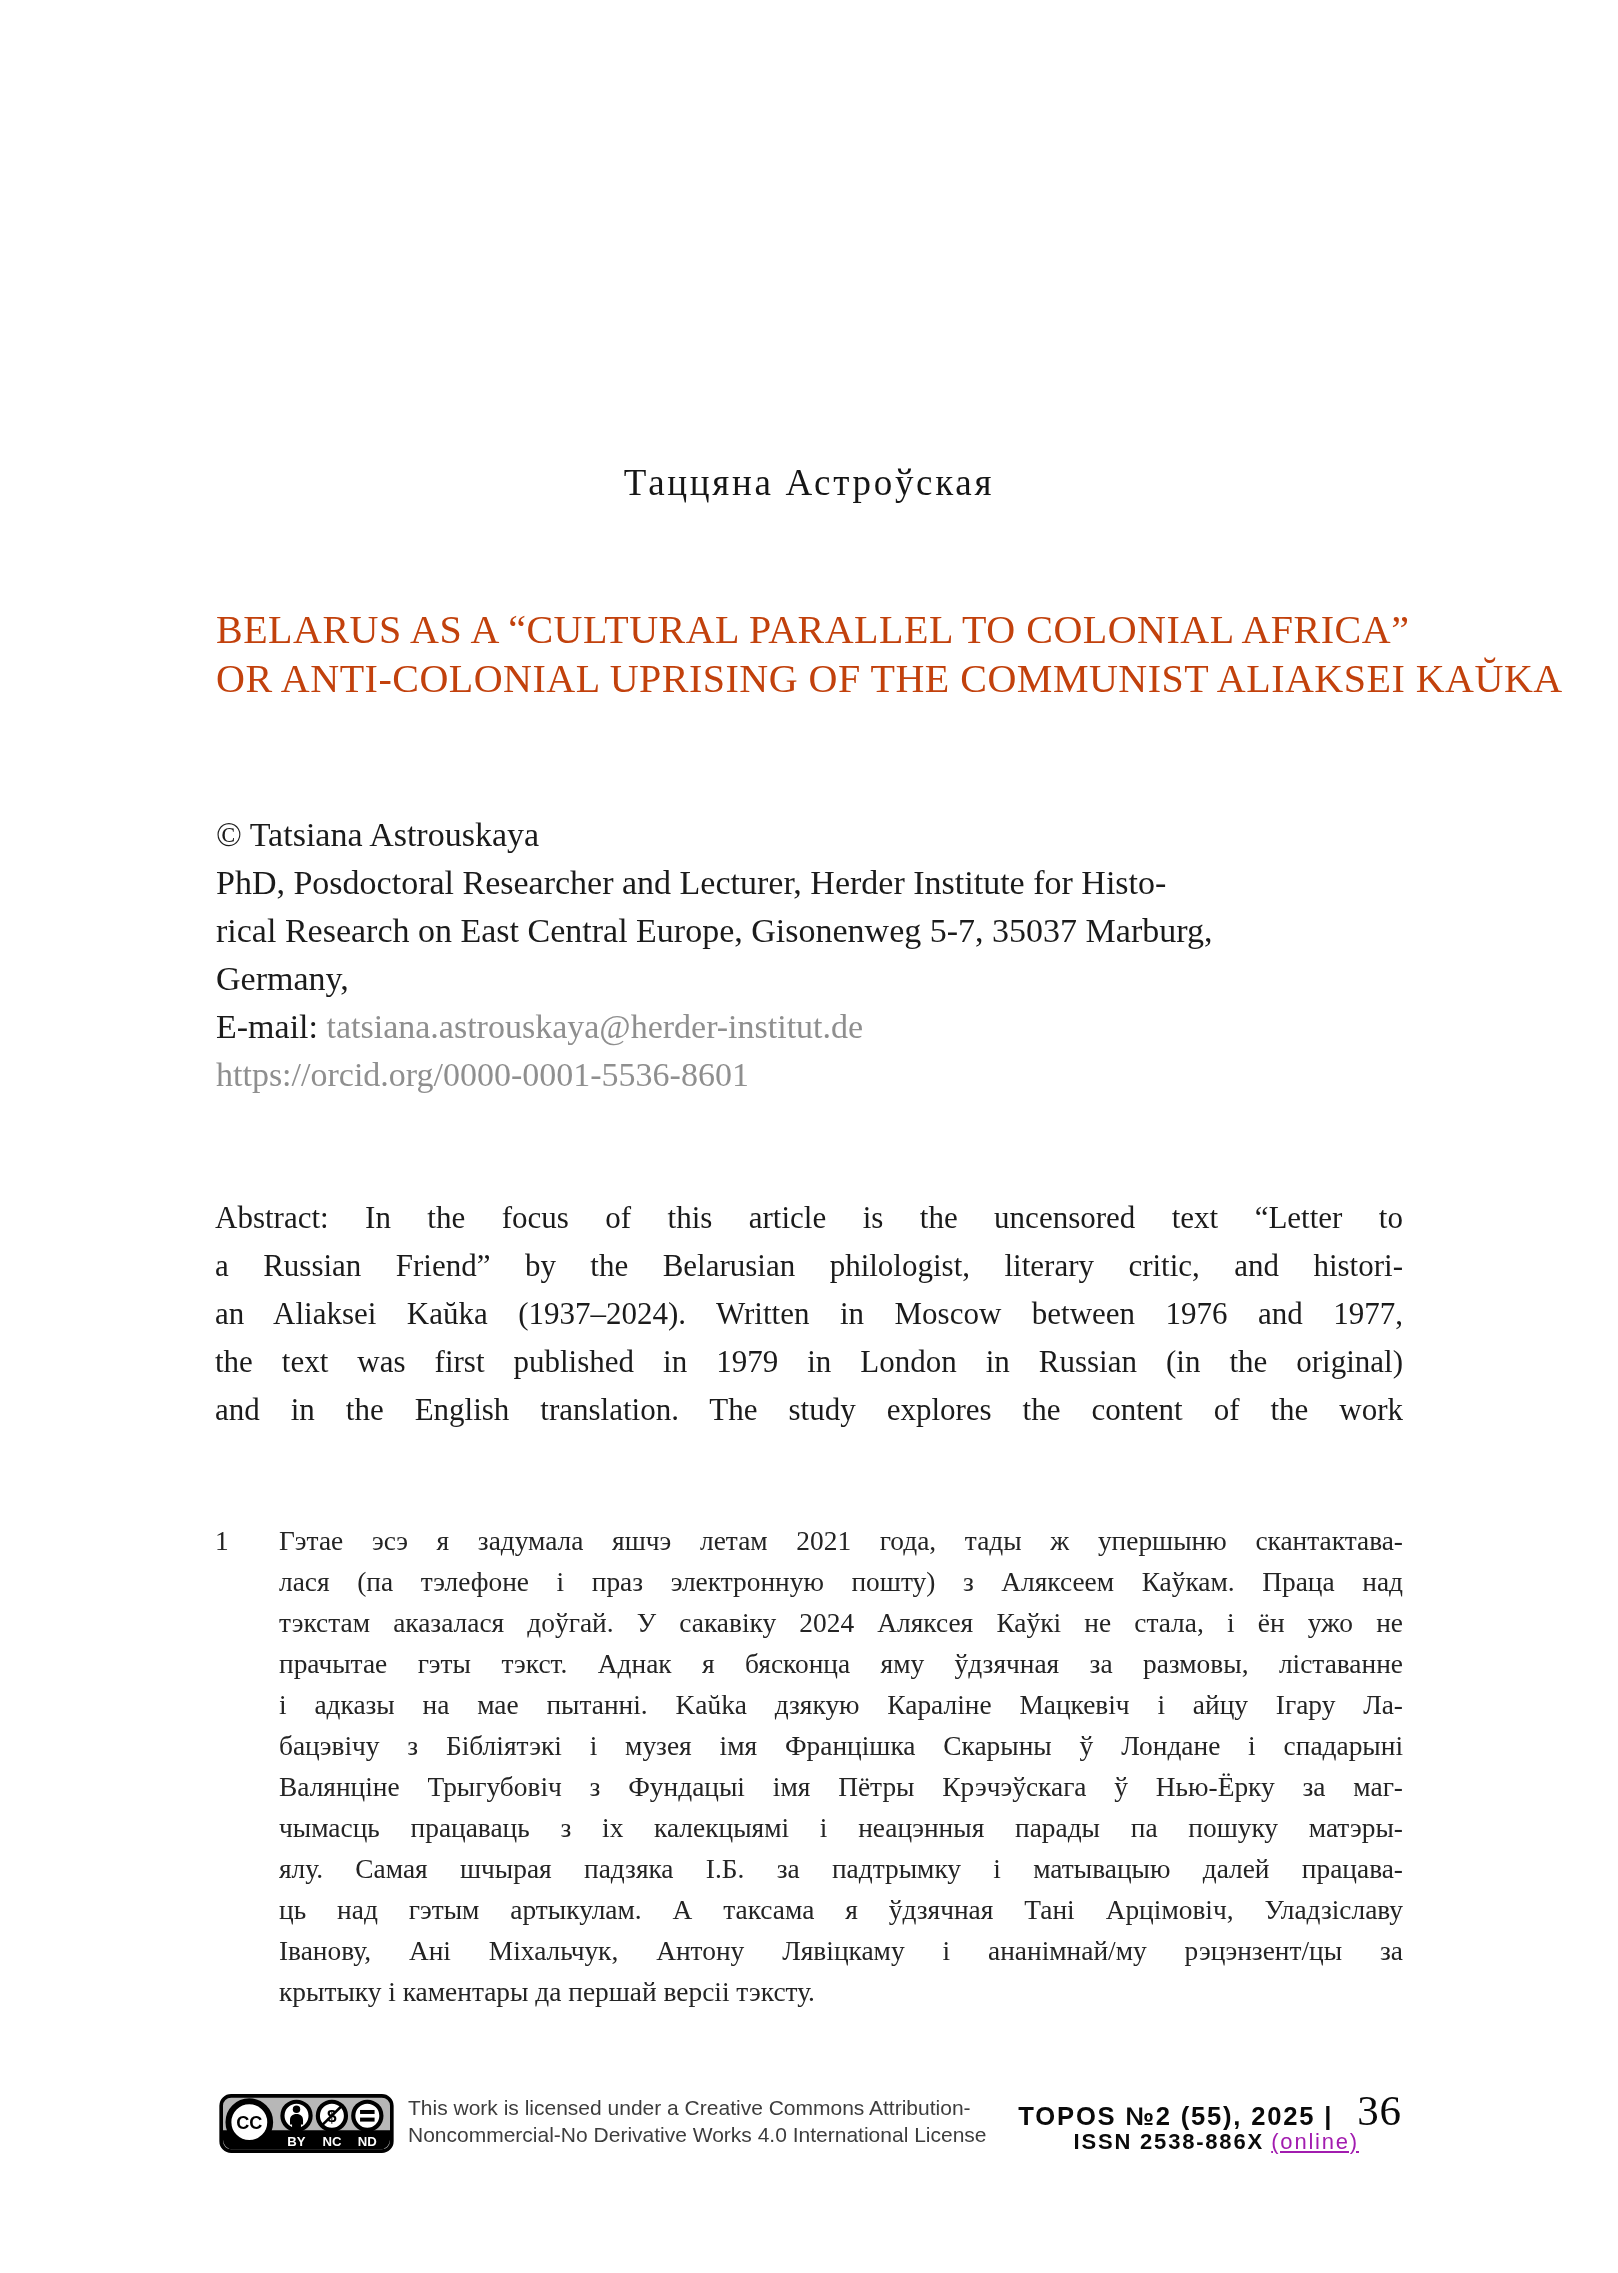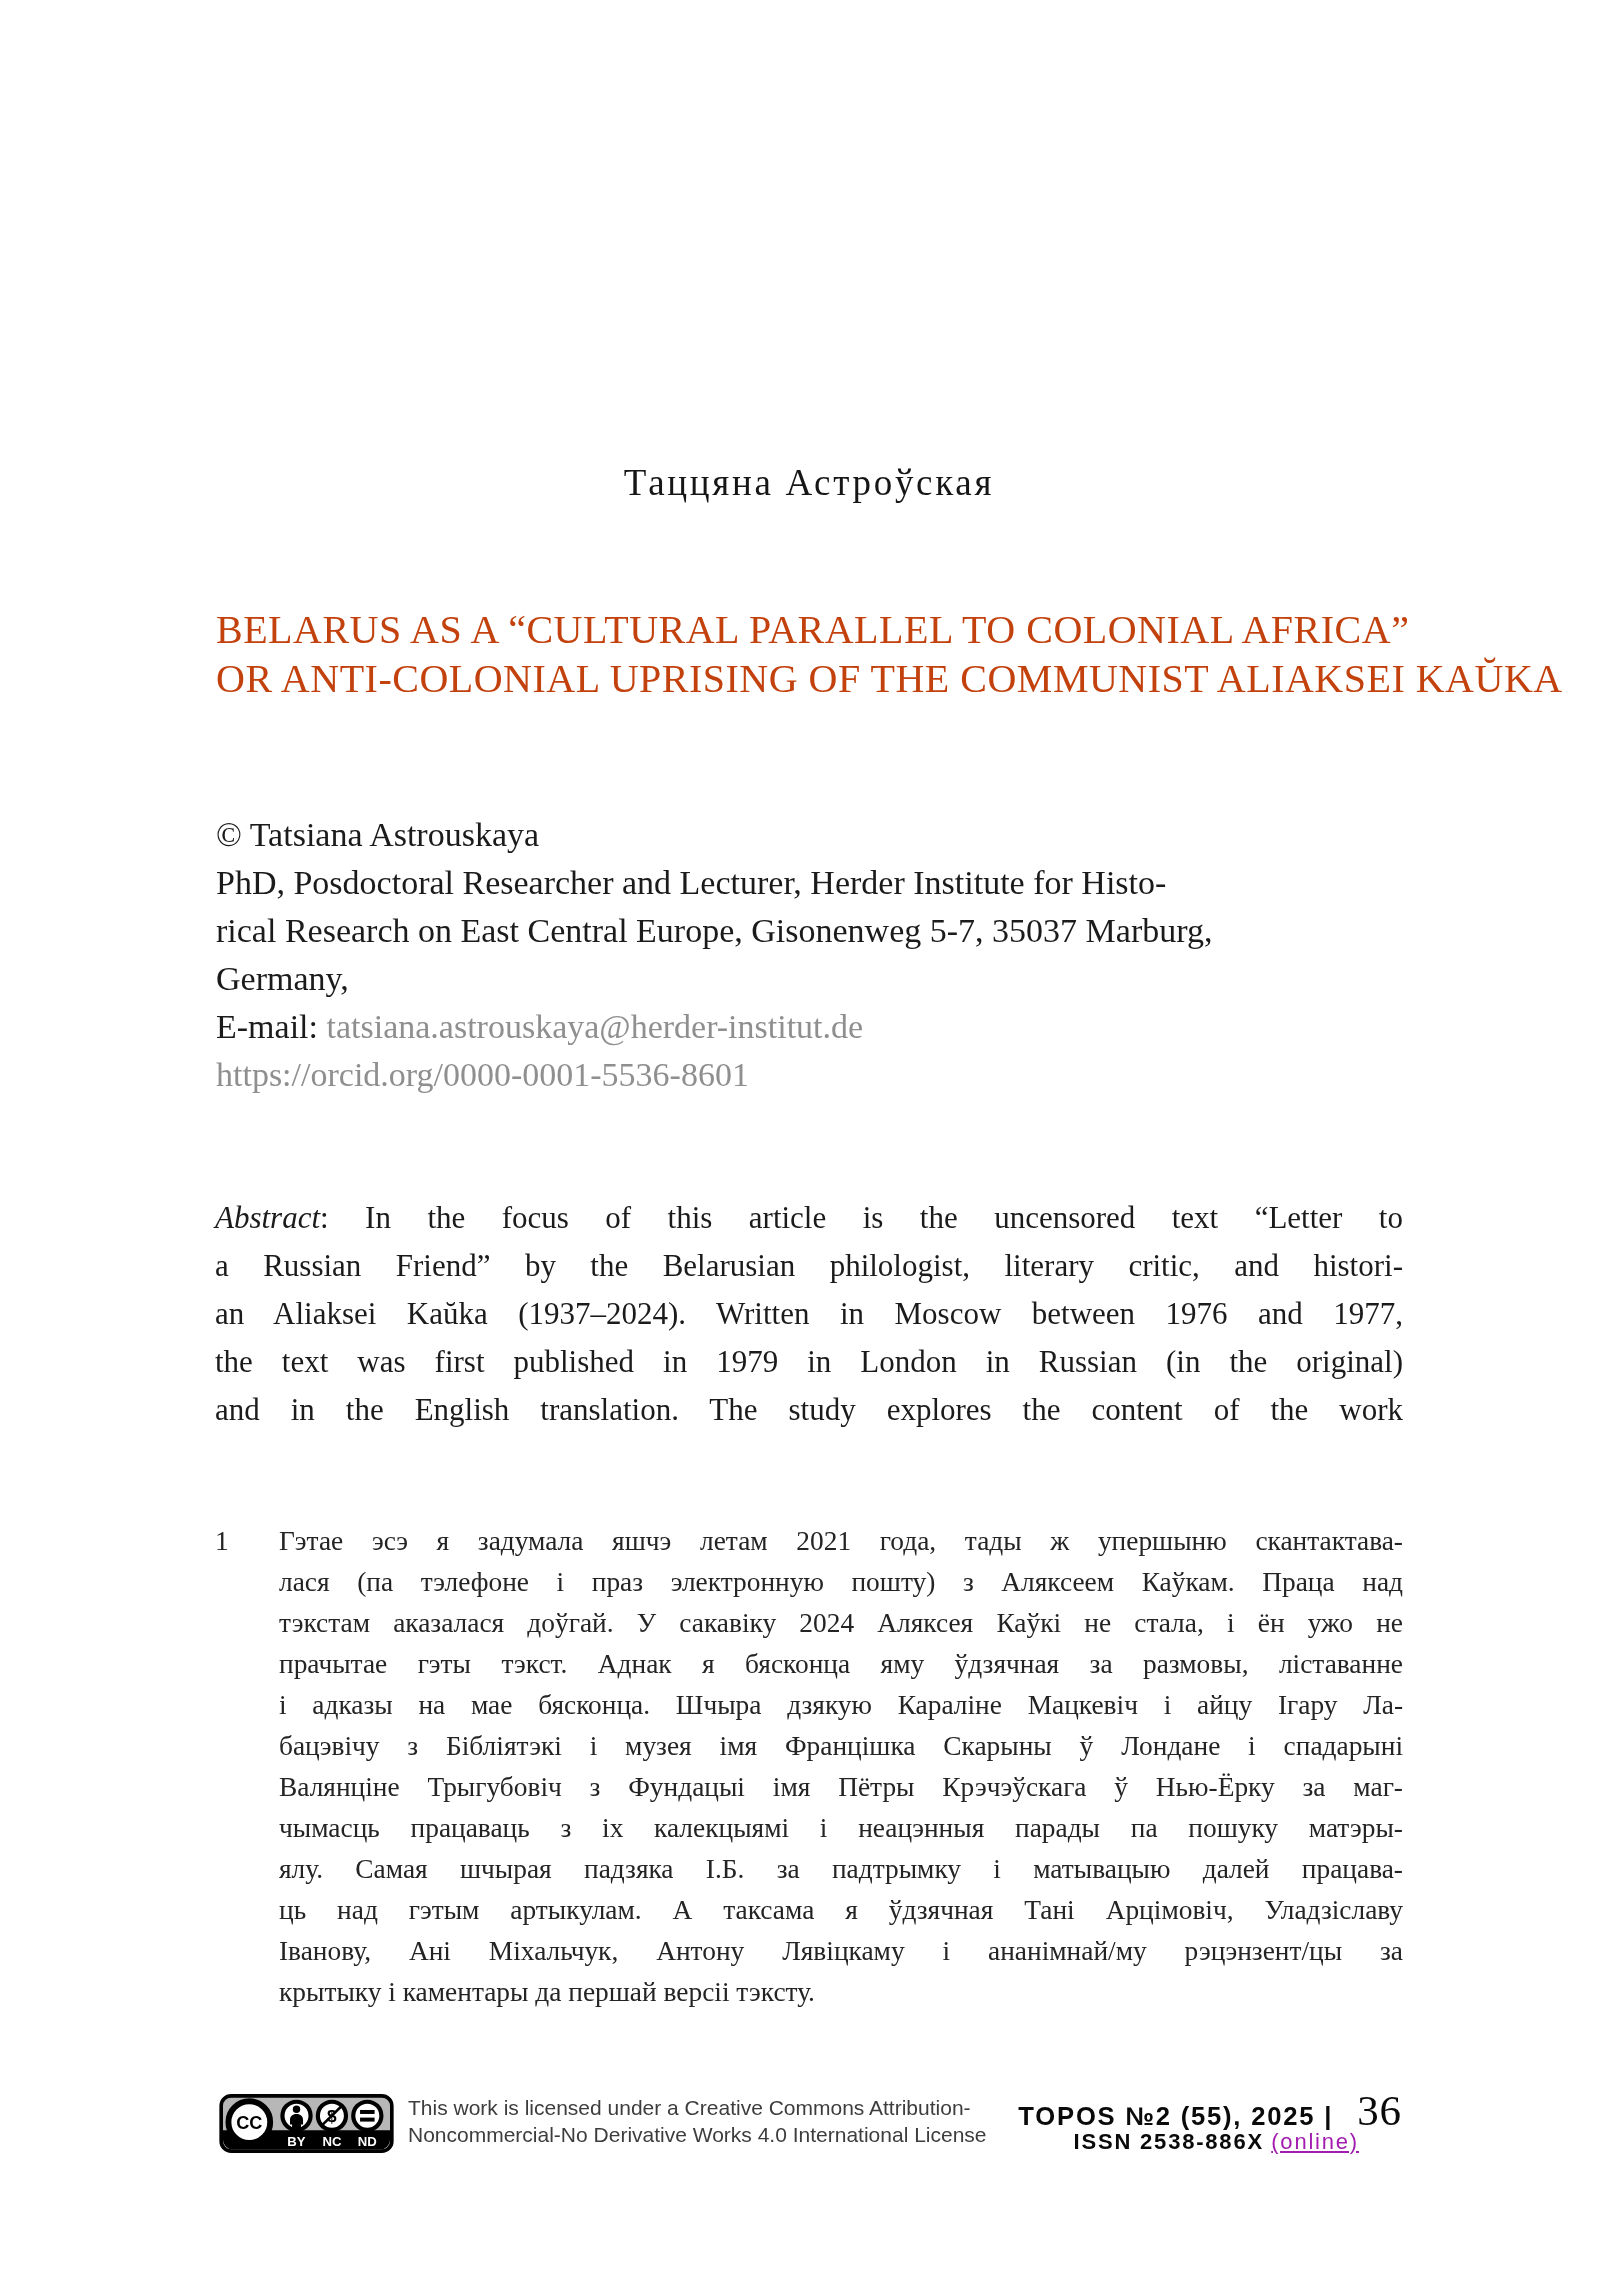--- a/index.html
+++ b/index.html
@@ -40,21 +40,21 @@
     white-space:nowrap;
   }
   .gray { color:#8f8f8f; text-decoration:none; }
 
   
   .abstract {
     position:absolute; left:215px; top:1194px; width:1188px;
     font-size:31px; line-height:48px; color:#1b1b1b;
   }
   .jline { text-align:justify; text-align-last:justify; }
-  .abstract .label { font-style:italic; }
+  .abstract .label { }
 
   
   .footnote {
     position:absolute; left:215px; top:1521px; width:1188px;
     font-size:27.4px; line-height:41px; color:#242424; display:flex;
   }
   .fn-num { flex:0 0 64px; width:64px; }
   .fn-body { flex:1; min-width:0; }
   .fn-body .jline:last-child { text-align-last:left; }
 
@@ -118,21 +118,21 @@
     <div class="jline">and in the English translation. The study explores the content of the work</div>
   </div>
 
   <div class="footnote">
     <div class="fn-num">1</div>
     <div class="fn-body">
       <div class="jline">Гэтае эсэ я задумала яшчэ летам 2021 года, тады ж упершыню скантактава-</div>
       <div class="jline">лася (па тэлефоне і праз электронную пошту) з Аляксеем Каўкам. Праца над</div>
       <div class="jline">тэкстам аказалася доўгай. У сакавіку 2024 Аляксея Каўкі не стала, і ён ужо не</div>
       <div class="jline">прачытае гэты тэкст. Аднак я бясконца яму ўдзячная за размовы, ліставанне</div>
-      <div class="jline">і адказы на мае бясконца. Шчыра дзякую Караліне Мацкевіч і айцу Ігару Ла-</div>
+      <div class="jline">і адказы на мае пытанні. Kaŭka дзякую Караліне Мацкевіч і айцу Ігару Ла-</div>
       <div class="jline">бацэвічу з Бібліятэкі і музея імя Францішка Скарыны ў Лондане і спадарыні</div>
       <div class="jline">Валянціне Трыгубовіч з Фундацыі імя Пётры Крэчэўскага ў Нью-Ёрку за маг-</div>
       <div class="jline">чымасць працаваць з іх калекцыямі і неацэнныя парады па пошуку матэры-</div>
       <div class="jline">ялу. Самая шчырая падзяка І.Б. за падтрымку і матывацыю далей працава-</div>
       <div class="jline">ць над гэтым артыкулам. А таксама я ўдзячная Тані Арцімовіч, Уладзіславу</div>
       <div class="jline">Іванову, Ані Міхальчук, Антону Лявіцкаму і ананімнай/му рэцэнзент/цы за</div>
       <div class="jline">крытыку і каментары да першай версіі тэксту.</div>
     </div>
   </div>
 

